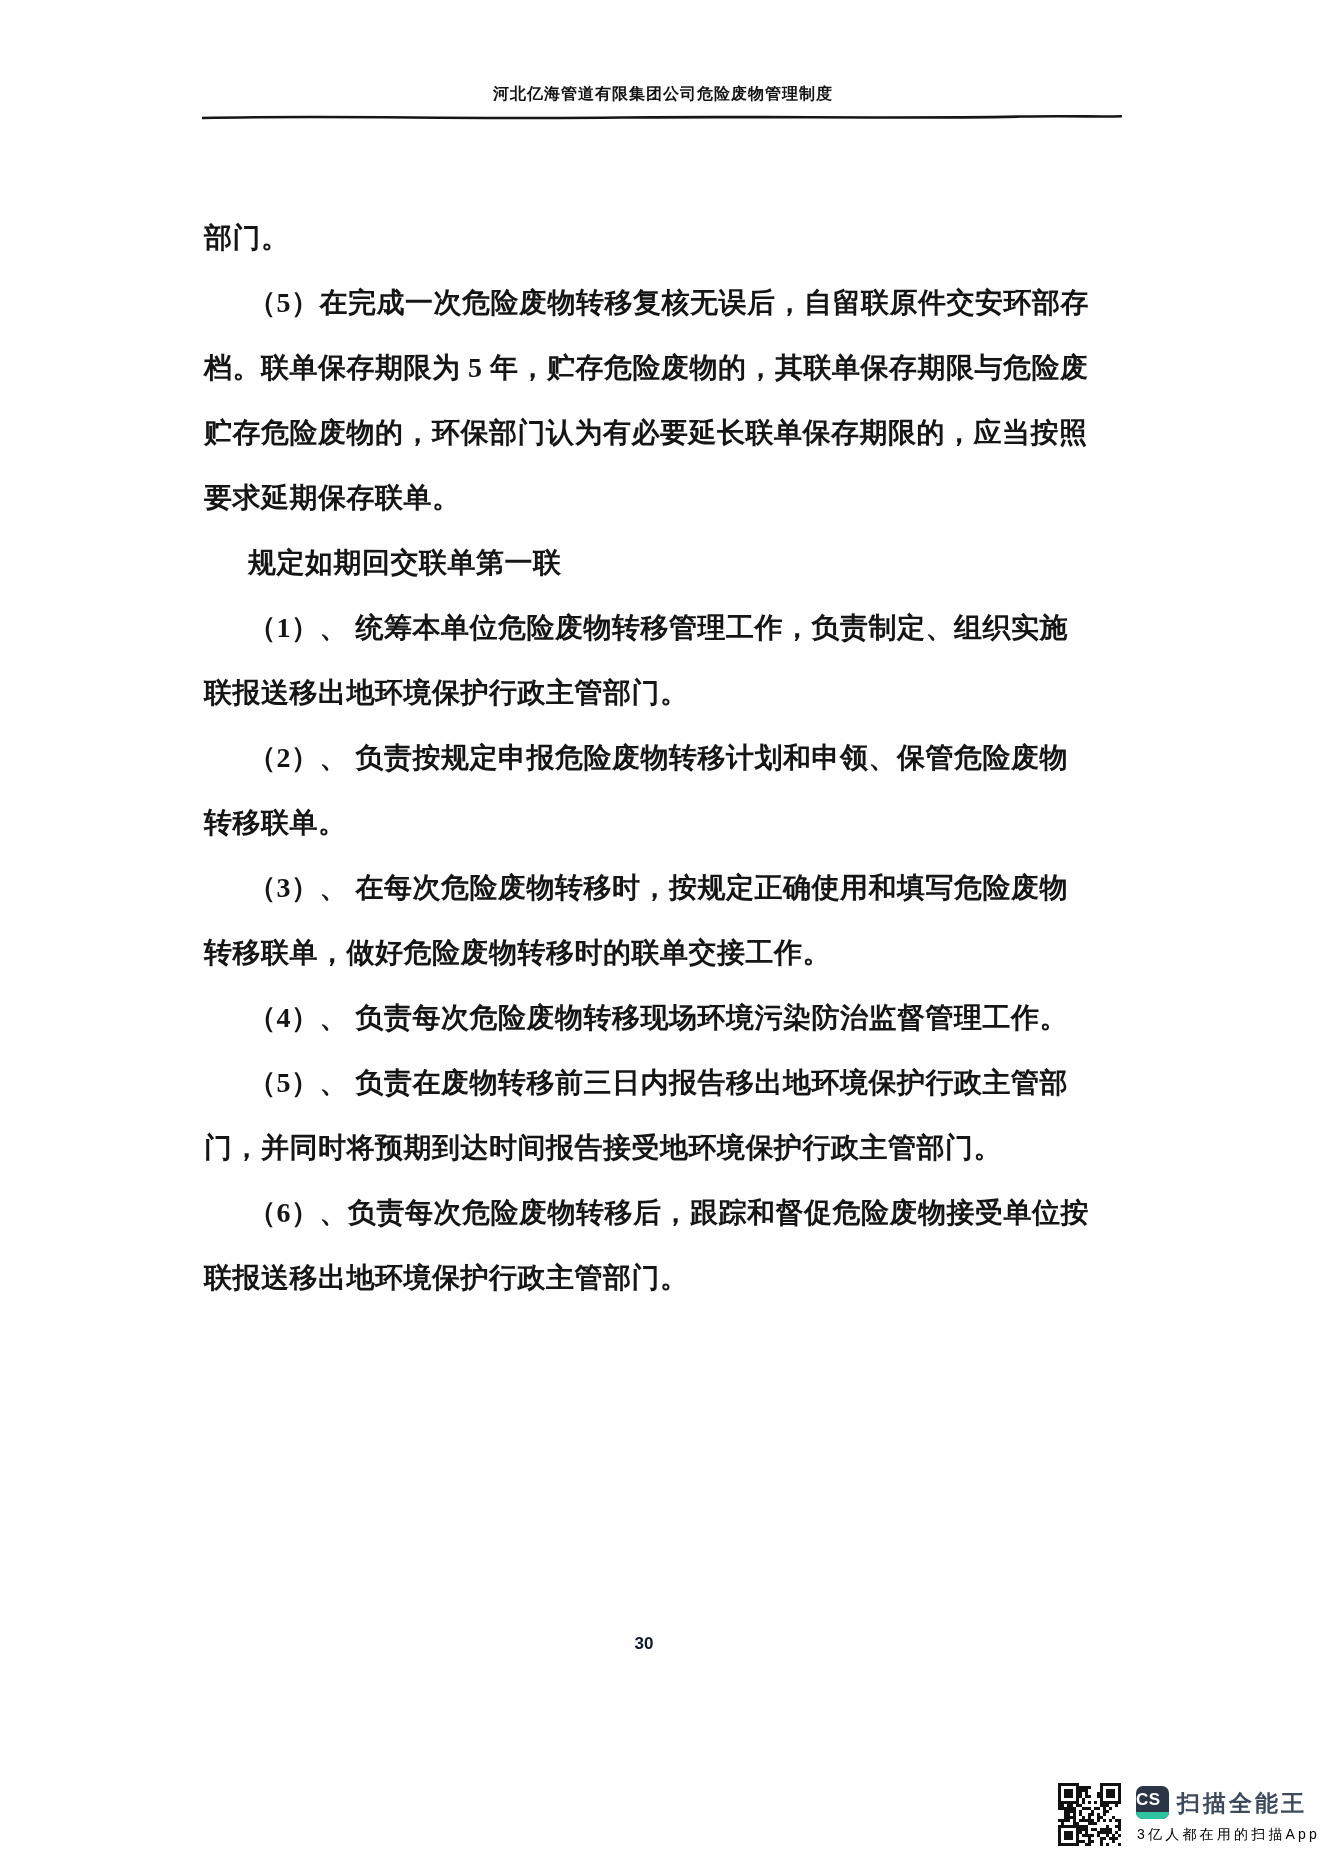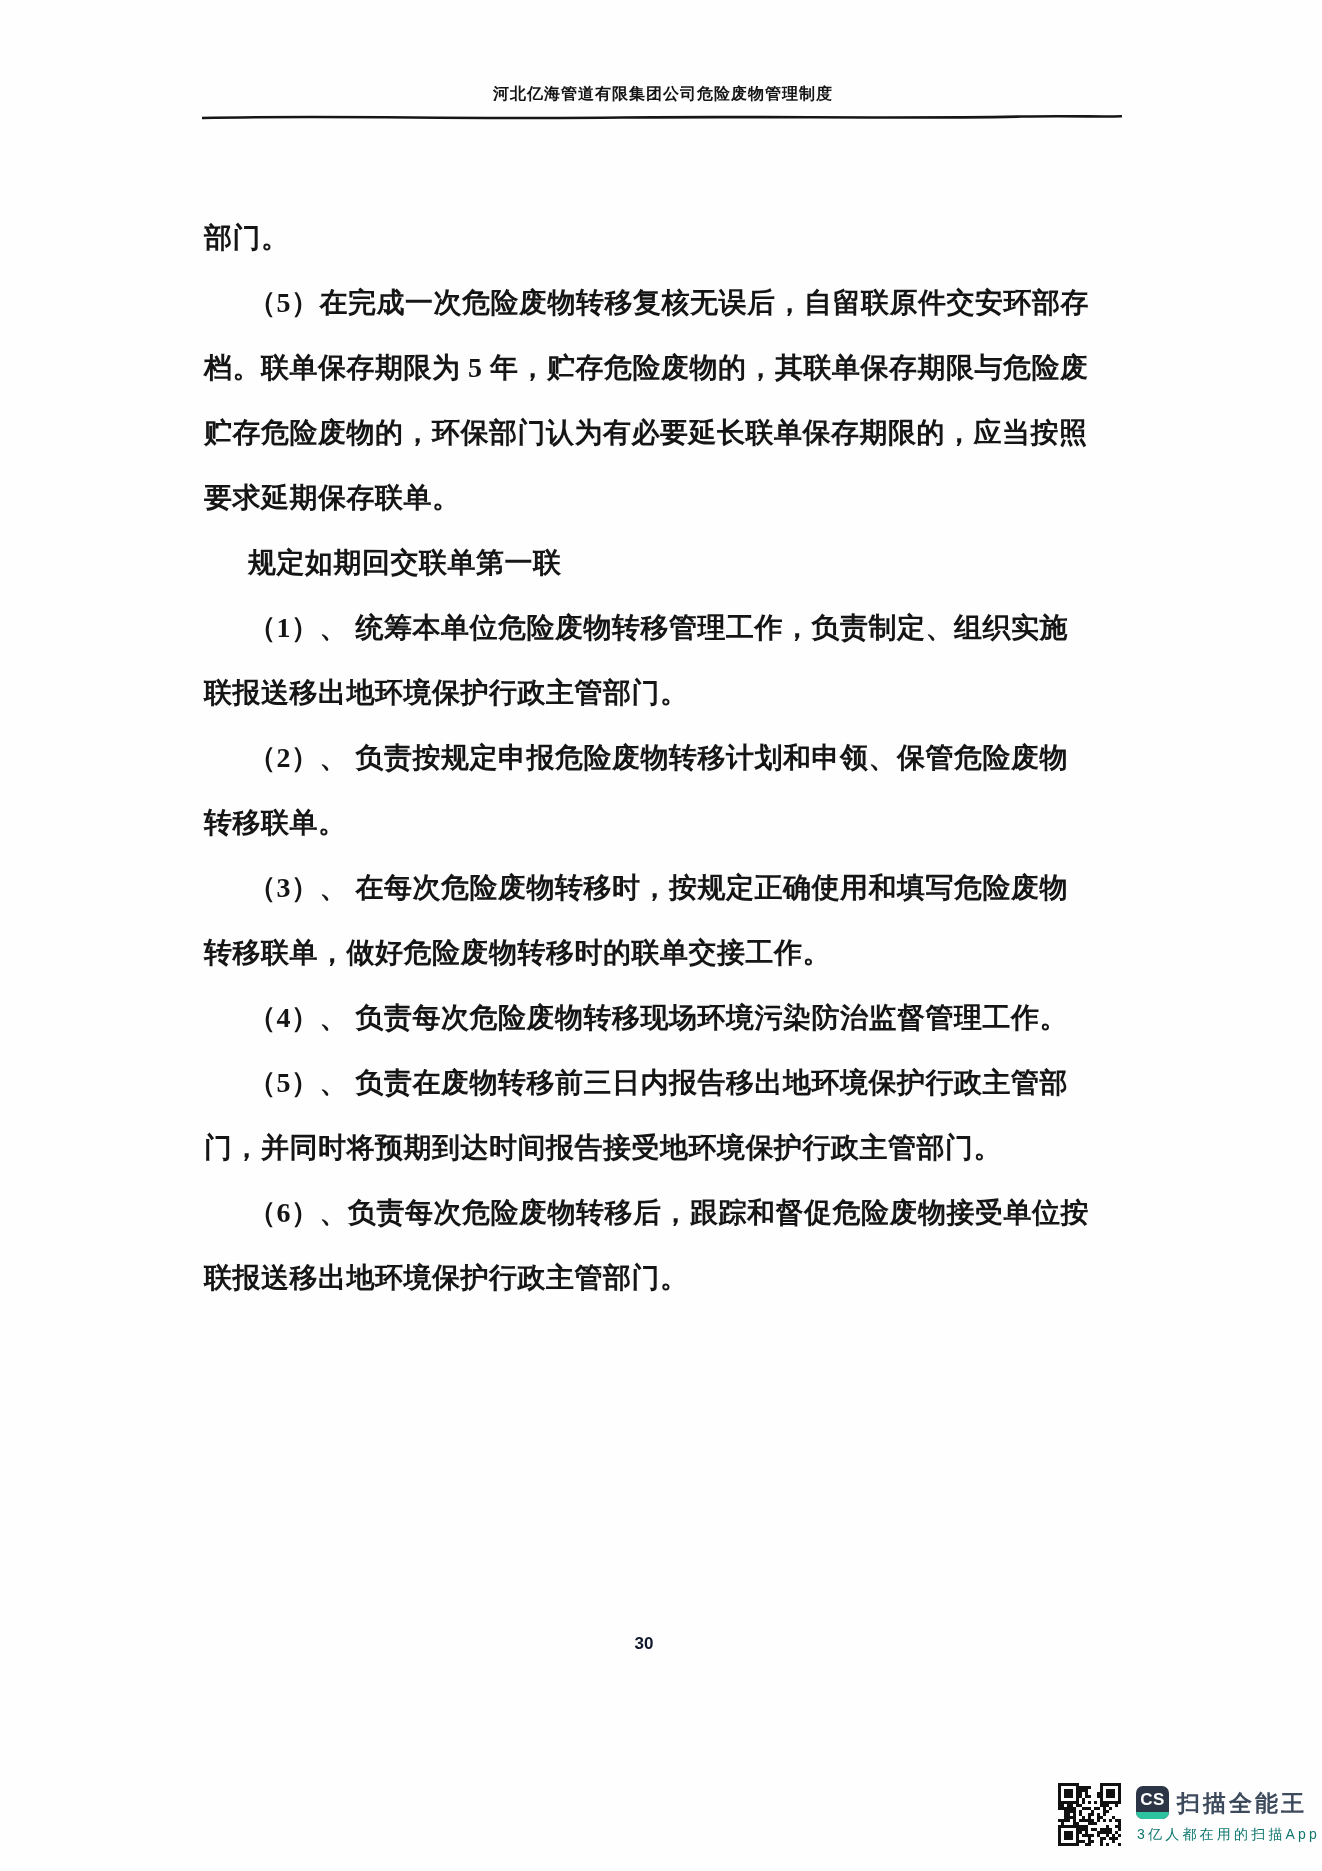--- a/index.html
+++ b/index.html
@@ -44,31 +44,31 @@
   
   .scan-badge { position: absolute; left: 1056px; top: 1780px; width: 246px; height: 72px; }
   .qr { position: absolute; left: 2px; top: 3px; width: 63px; height: 63px; }
   .cs-logo {
     position: absolute; left: 80px; top: 6px; width: 33px; height: 33px;
     background: #2b3546; border-radius: 7px; overflow: hidden;
   }
   .cs-logo .cs-text {
     position: absolute; left: 0; top: 1px; width: 100%; height: 28px;
     color: #ffffff; font-weight: 700; font-size: 17px; line-height: 25px;
-    text-align: center; letter-spacing: 0.5px;
+    letter-spacing: 0.5px;
   }
   .cs-logo .cs-green { position: absolute; left: 0; bottom: 0; width: 100%; height: 7px; background: #2ec3a0; }
   .app-name {
     position: absolute; left: 121px; top: 8px;
     font-size: 23px; font-weight: 700; color: #3d4a5c;
     letter-spacing: 3px; white-space: nowrap;
   }
   .tagline {
     position: absolute; left: 81px; top: 46px;
-    font-size: 14px; font-weight: 400; color: #0f766e;
+    font-size: 14px; font-weight: 400; color: #000000;
     letter-spacing: 3.2px; white-space: nowrap;
   }
 </style>
 </head>
 <body>
 
 <div class="page">
 
   <div class="doc-header">
     <div class="title">河北亿海管道有限集团公司危险废物管理制度</div>

